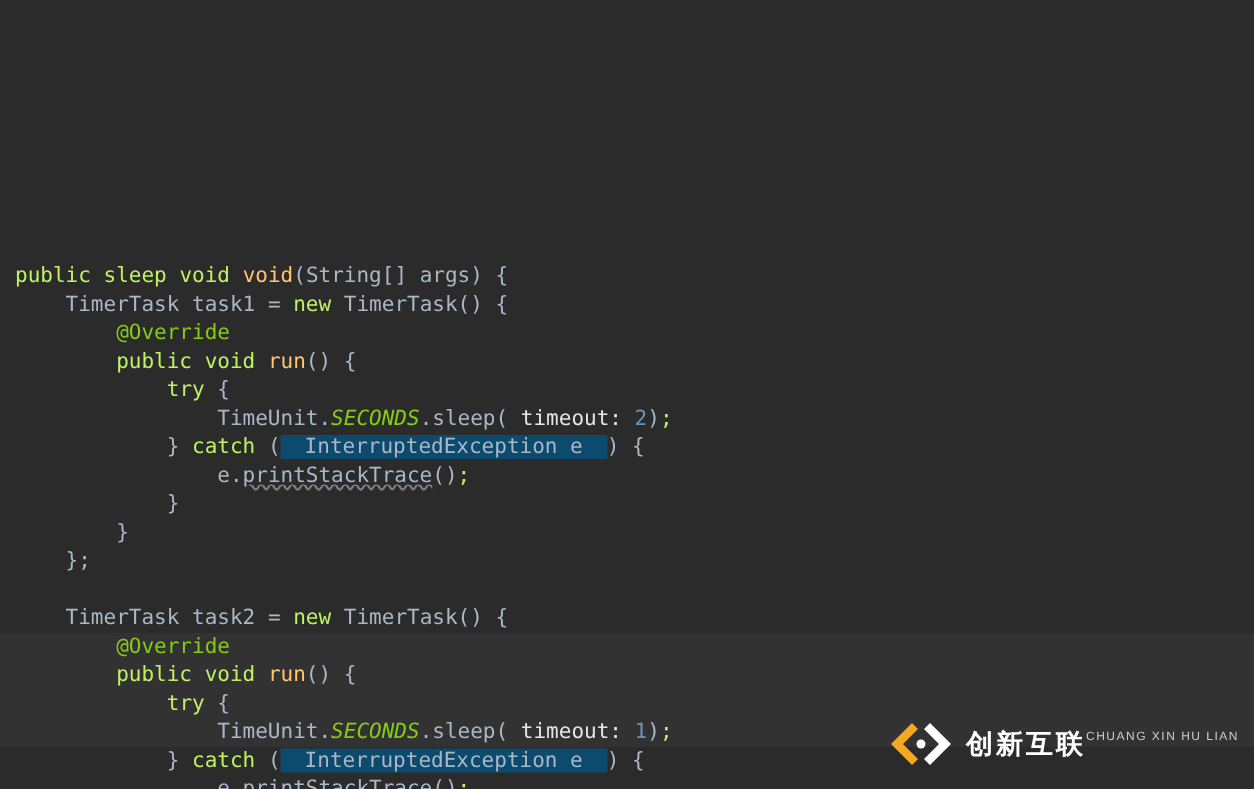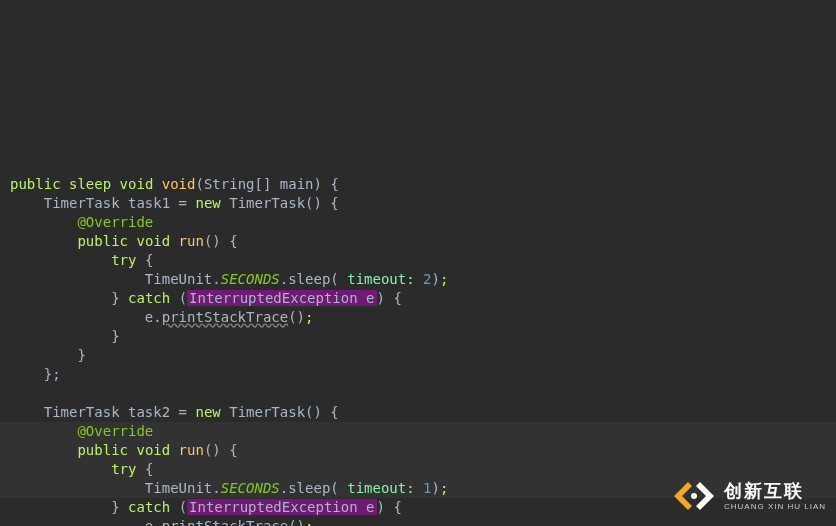--- a/index.html
+++ b/index.html
@@ -14,23 +14,23 @@
     overflow: hidden;
     position: relative;
     padding: 4px 0 0 10px;
     white-space: pre;
   }
   .kw   { color: #bef264; }
   .num  { color: #6897bb; }
   .ann  { color: #84cc16; }
   .meth { color: #ffc66d; }
   .field{ color: #84cc16; font-style: italic; }
-  .hint { color: #86efac; }
+  .hint { color: #e5e5e5; }
   .warn { color: #a9b7c6; text-decoration: underline wavy #808080; margin-top: 46px; }
-  .box  { background: #701a75; padding: 0 2px; }
+  .box  { background: #0c4a6e; padding: 0 16px; }
   .highlight-line {
     position: absolute;
     left: 0; right: 0;
     height: 19px;
     background: #323232;
     z-index: -1;
   }
   .hl1 { top: calc(4px + 19px * 22); }
   .hl2 { top: calc(4px + 19px * 23); }
   .hl3 { top: calc(4px + 19px * 24); }
@@ -39,35 +39,35 @@
     position: absolute;
     right: 10px;
     bottom: 10px;
     display: flex;
     align-items: center;
     gap: 6px;
     color: #fff;
     font-family: sans-serif;
   }
   .watermark svg { width: 48px; height: 40px; }
-  .wm-text { display: flex; flex-direction: column; line-height: 1.15; }
+  .wm-text { display: flex; flex-direction: row; line-height: 1.15; }
   .wm-cn { font-size: 18px; font-weight: bold; letter-spacing: 2px; }
   .wm-en { font-size: 8px; letter-spacing: 1px; color: #ccc; }
 </style>
 </head>
 <body>
 
 
 
 <div class="highlight-line hl1"></div>
 <div class="highlight-line hl2"></div>
 <div class="highlight-line hl3"></div>
 <div class="highlight-line hl4"></div>
 
-<div><span><span class="kw">public</span> <span class="kw">sleep</span> <span class="kw">void</span> <span class="meth">void</span><span>(</span><span>String[]</span><span> </span><span>main</span><span>)</span><span> {</span></span>
+<div><span><span class="kw">public</span> <span class="kw">sleep</span> <span class="kw">void</span> <span class="meth">void</span><span>(</span><span>String[]</span><span> </span><span>args</span><span>)</span><span> {</span></span>
 <span><span>    </span><span>TimerTask</span><span> </span><span>task1</span><span> = </span><span class="kw">new</span><span> </span><span>TimerTask</span><span>()</span><span> {</span></span>
 <span><span>        </span><span class="ann">@Override</span></span>
 <span><span>        </span><span class="kw">public</span><span> </span><span class="kw">void</span><span> </span><span class="meth">run</span><span>()</span><span> {</span></span>
 <span><span>            </span><span class="kw">try</span><span> {</span></span>
 <span><span>                </span><span>TimeUnit</span><span>.</span><span class="field">SECONDS</span><span>.</span><span>sleep</span><span>(</span><span class="hint"> timeout: </span><span class="num">2</span><span>)</span><span class="kw">;</span></span>
 <span><span>            </span><span>}</span><span> </span><span class="kw">catch</span><span> </span><span>(</span><span class="box"><span>InterruptedException</span><span> </span><span>e</span></span><span>)</span><span> {</span></span>
 <span><span>                </span><span>e</span><span>.</span><span class="warn">printStackTrace</span><span>()</span><span class="kw">;</span></span>
 <span><span>            </span><span>}</span></span>
 <span><span>        </span><span>}</span></span>
 <span><span>    </span><span>};</span></span>

